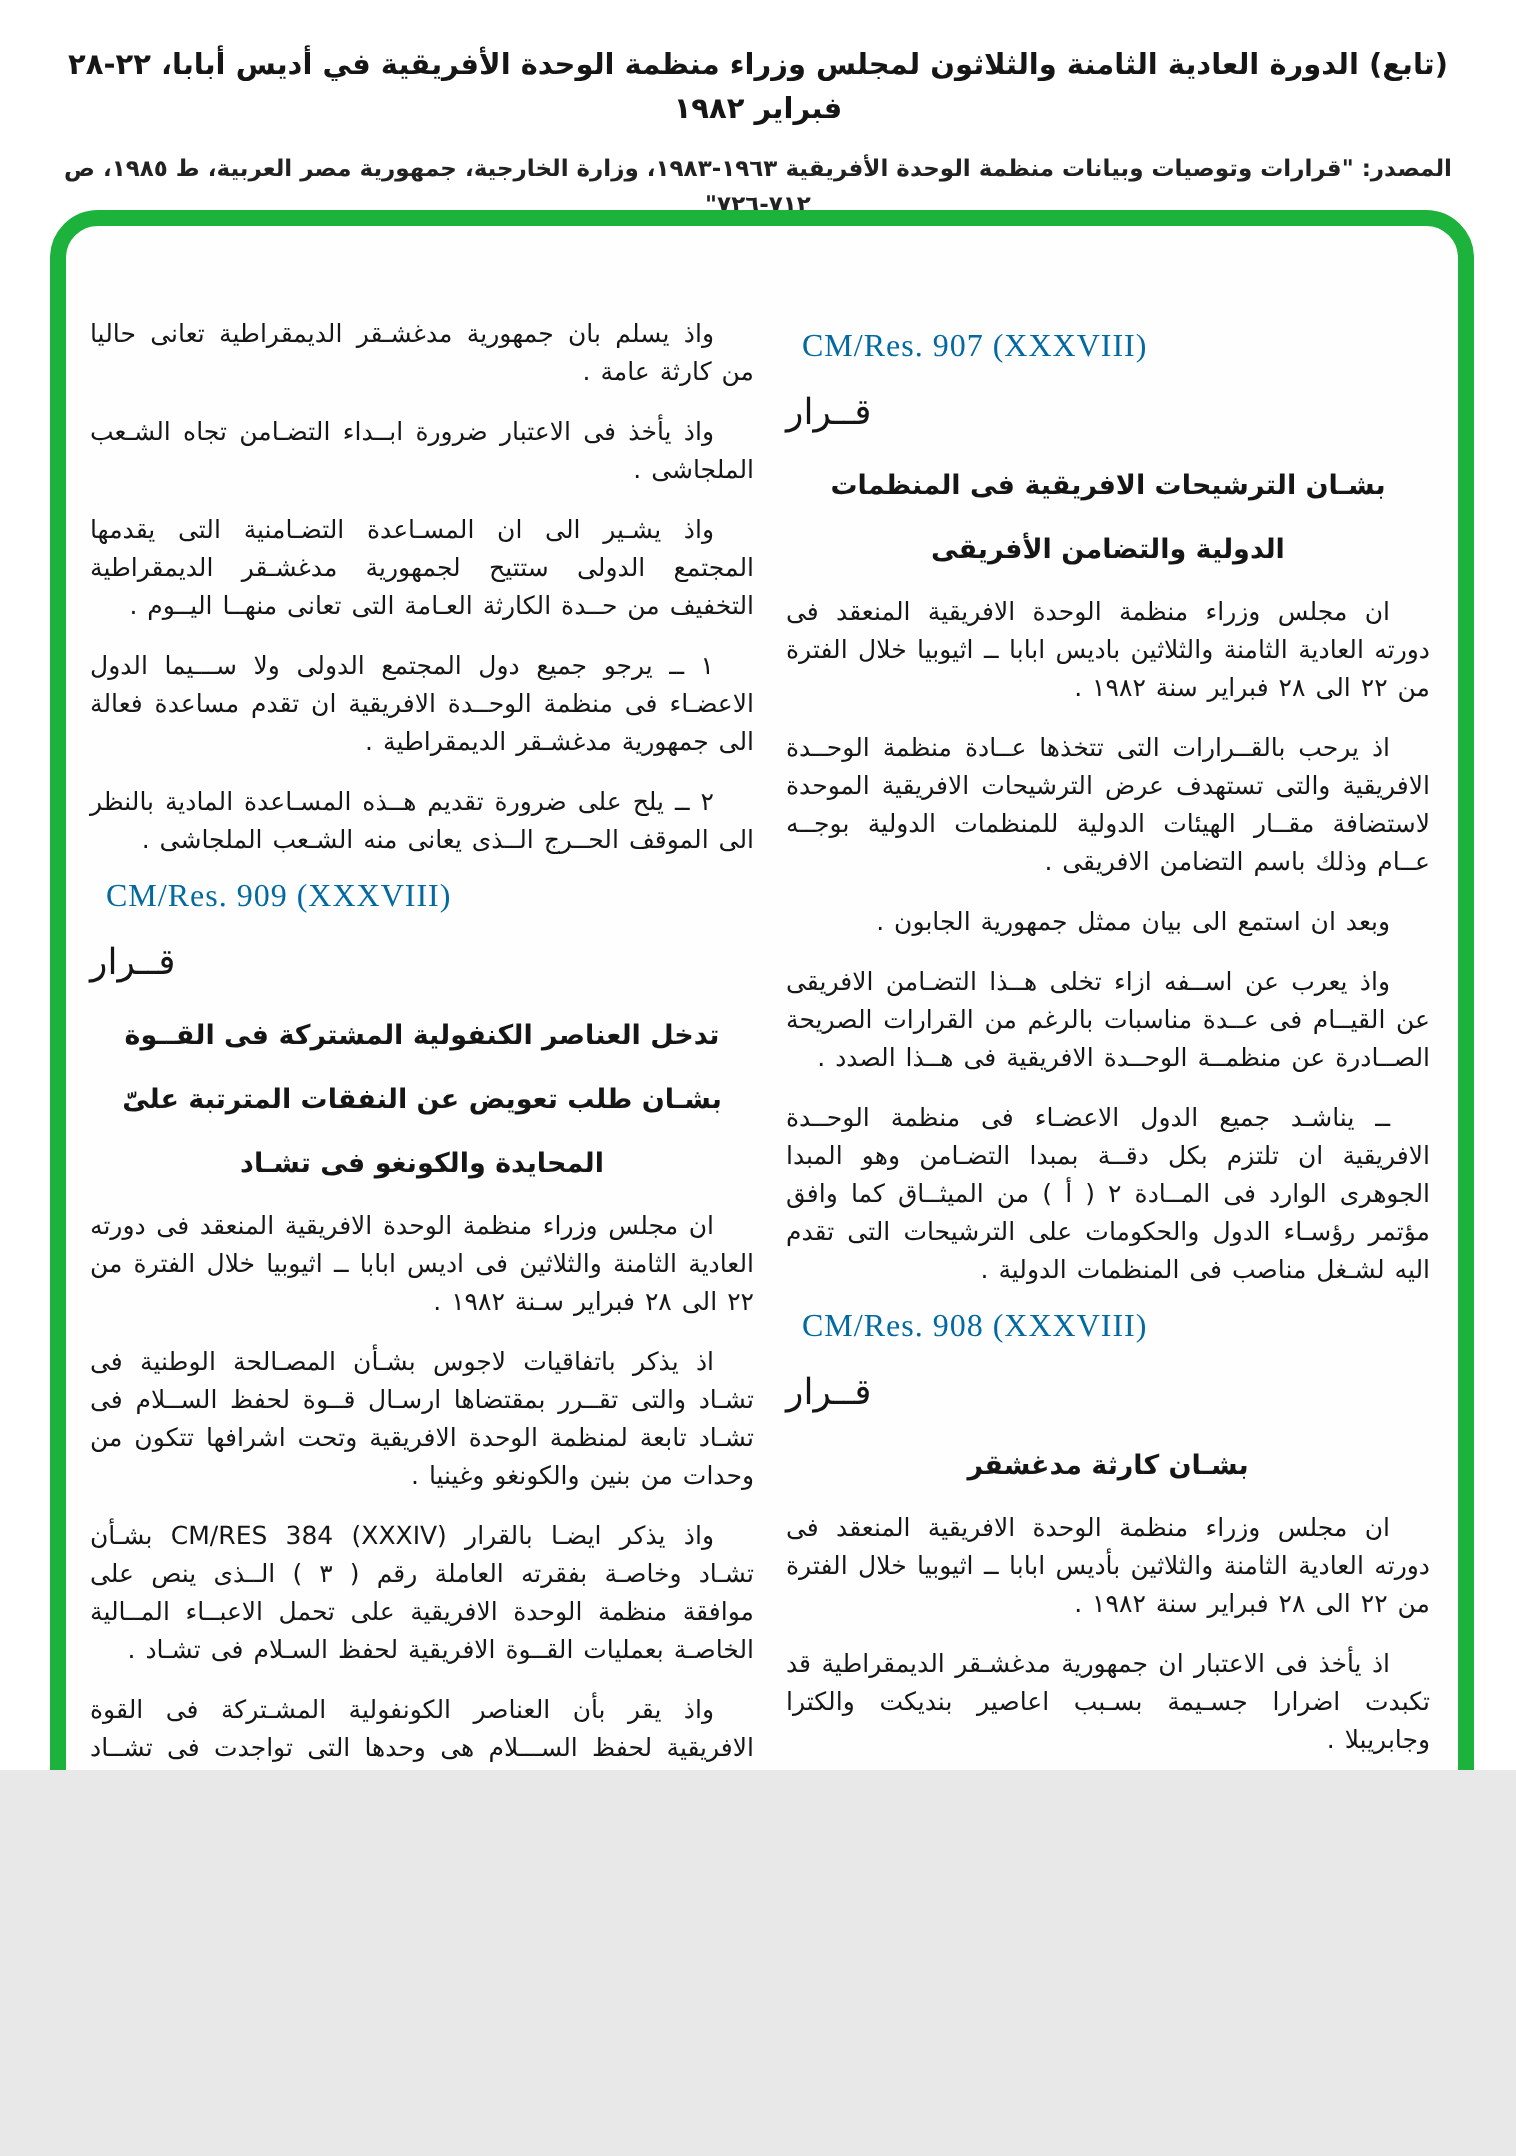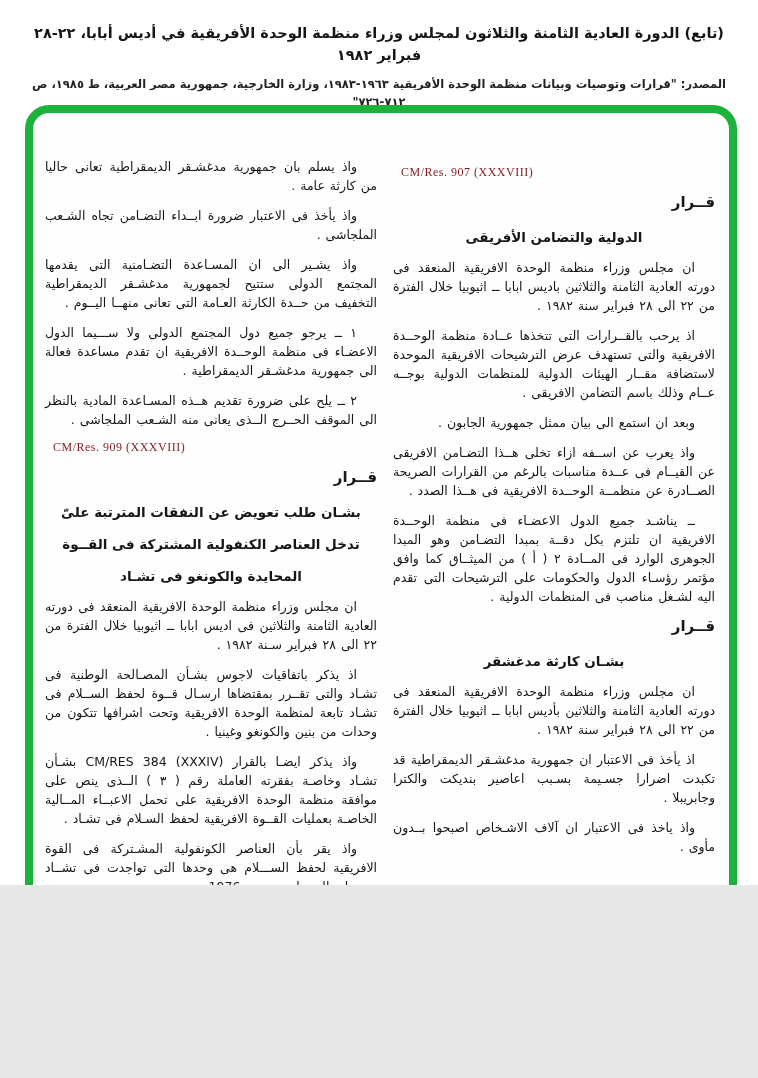--- a/index.html
+++ b/index.html
@@ -56,30 +56,30 @@
     text-align: justify;
     margin-top: 12px;
   }
   .col-left  { left: 12px;  width: 332px; padding-top: 14px; }
   .col-right { right: 14px; width: 322px; padding-top: 16px; }
 
   .blk-code {
     direction: ltr;
     text-align: left;
     font-family: "Liberation Serif", serif;
-    font-size: 12px;
+    font-size: 16px;
     letter-spacing: 0.5px;
-    color: #7f1d1d;
+    color: #0369a1;
     margin: 6px 0 13px 0;
     padding-left: 8px;
   }
   .blk-qarar {
-    font-weight: 700;
-    font-size: 15px;
-    text-align: right;
+    font-weight: 400;
+    font-size: 18px;
+    text-align: left;
     margin: 6px 0 15px 0;
   }
   .blk-title {
     font-weight: 700;
     font-size: 13.5px;
     text-align: center;
     line-height: 23px;
     margin: 0 0 9px 0;
   }
   .blk-para {
@@ -108,43 +108,45 @@
   <div class="page-header">
     <div class="hdr-line1">(تابع) الدورة العادية الثامنة والثلاثون لمجلس وزراء منظمة الوحدة الأفريقية في أديس أبابا، ٢٢-٢٨ فبراير ١٩٨٢</div>
     <div class="hdr-line2">المصدر: "قرارات وتوصيات وبيانات منظمة الوحدة الأفريقية ١٩٦٣-١٩٨٣، وزارة الخارجية، جمهورية مصر العربية، ط ١٩٨٥، ص ٧١٢-٧٢٦"</div>
   </div>
 
   <div class="green-frame" style="border-color: rgb(28, 178, 59);">
 
     <div class="col col-right">
       <div class="blk-code">CM/Res. 907  (XXXVIII)</div>
       <div class="blk-qarar">قــرار</div>
+      <div class="blk-title">بشـان الترشيحات الافريقية فى المنظمات</div>
       <div class="blk-title">الدولية والتضامن الأفريقى</div>
       <div class="blk-para">ان مجلس وزراء منظمة الوحدة الافريقية المنعقد فى دورته العادية الثامنة والثلاثين باديس ابابا ــ اثيوبيا خلال الفترة من ٢٢ الى ٢٨ فبراير سنة ١٩٨٢ .</div>
       <div class="blk-para">اذ يرحب بالقــرارات التى تتخذها عــادة منظمة الوحــدة الافريقية والتى تستهدف عرض الترشيحات الافريقية الموحدة لاستضافة مقــار الهيئات الدولية للمنظمات الدولية بوجــه عــام وذلك باسم التضامن الافريقى .</div>
       <div class="blk-para">وبعد ان استمع الى بيان ممثل جمهورية الجابون .</div>
       <div class="blk-para">واذ يعرب عن اســفه ازاء تخلى هــذا التضـامن الافريقى عن القيــام فى عــدة مناسبات بالرغم من القرارات الصريحة الصــادرة عن منظمــة الوحــدة الافريقية فى هــذا الصدد .</div>
       <div class="blk-para">ــ يناشـد جميع الدول الاعضـاء فى منظمة الوحــدة الافريقية ان تلتزم بكل دقــة بمبدا التضـامن وهو المبدا الجوهرى الوارد فى المــادة ٢ ( أ ) من الميثــاق كما وافق مؤتمر رؤسـاء الدول والحكومات على الترشيحات التى تقدم اليه لشـغل مناصب فى المنظمات الدولية .</div>
+      <div class="blk-code">CM/Res. 908  (XXXVIII)</div>
       <div class="blk-qarar">قــرار</div>
       <div class="blk-title">بشـان كارثة مدغشقر</div>
       <div class="blk-para">ان مجلس وزراء منظمة الوحدة الافريقية المنعقد فى دورته العادية الثامنة والثلاثين بأديس ابابا ــ اثيوبيا خلال الفترة من ٢٢ الى ٢٨ فبراير سنة ١٩٨٢ .</div>
       <div class="blk-para">اذ يأخذ فى الاعتبار ان جمهورية مدغشـقر الديمقراطية قد تكبدت اضرارا جسـيمة بسـبب اعاصير بنديكت والكترا وجابريبلا .</div>
       <div class="blk-para">واذ ياخذ فى الاعتبار ان آلاف الاشـخاص اصبحوا بــدون مأوى .</div>
     </div>
 
     <div class="col col-left">
       <div class="blk-para">واذ يسلم بان جمهورية مدغشـقر الديمقراطية تعانى حاليا من كارثة عامة .</div>
       <div class="blk-para">واذ يأخذ فى الاعتبار ضرورة ابــداء التضـامن تجاه الشـعب الملجاشى .</div>
       <div class="blk-para">واذ يشـير الى ان المسـاعدة التضـامنية التى يقدمها المجتمع الدولى ستتيح لجمهورية مدغشـقر الديمقراطية التخفيف من حــدة الكارثة العـامة التى تعانى منهــا اليــوم .</div>
       <div class="blk-para">١ ــ يرجو جميع دول المجتمع الدولى ولا ســـيما الدول الاعضـاء فى منظمة الوحــدة الافريقية ان تقدم مساعدة فعالة الى جمهورية مدغشـقر الديمقراطية .</div>
       <div class="blk-para">٢ ــ يلح على ضرورة تقديم هــذه المسـاعدة المادية بالنظر الى الموقف الحــرج الــذى يعانى منه الشـعب الملجاشى .</div>
       <div class="blk-code">CM/Res. 909  (XXXVIII)</div>
       <div class="blk-qarar">قــرار</div>
+      <div class="blk-title">تدخل العناصر الكنفولية المشتركة فى القــوة</div>
       <div class="blk-title">بشـان طلب تعويض عن النفقات المترتبة علىّ</div>
-      <div class="blk-title">تدخل العناصر الكنفولية المشتركة فى القــوة</div>
       <div class="blk-title">المحايدة والكونغو فى تشـاد</div>
       <div class="blk-para">ان مجلس وزراء منظمة الوحدة الافريقية المنعقد فى دورته العادية الثامنة والثلاثين فى اديس ابابا ــ اثيوبيا خلال الفترة من ٢٢ الى ٢٨ فبراير سـنة ١٩٨٢ .</div>
       <div class="blk-para">اذ يذكر باتفاقيات لاجوس بشـأن المصـالحة الوطنية فى تشـاد والتى تقــرر بمقتضاها ارسـال قــوة لحفظ الســلام فى تشـاد تابعة لمنظمة الوحدة الافريقية وتحت اشرافها تتكون من وحدات من بنين والكونغو وغينيا .</div>
       <div class="blk-para">واذ يذكر ايضـا بالقرار CM/RES 384 (XXXIV) بشـأن تشـاد وخاصـة بفقرته العاملة رقم ( ٣ ) الــذى ينص على موافقة منظمة الوحدة الافريقية على تحمل الاعبــاء المــالية الخاصـة بعمليات القــوة الافريقية لحفظ السـلام فى تشـاد .</div>
       <div class="blk-para">واذ يقر بأن العناصر الكونفولية المشـتركة فى القوة الافريقية لحفظ الســـلام هى وحدها التى تواجدت فى تشــاد من يناير الى مارس سـنة 1976 .</div>
       <div class="blk-para">وبعد ان اسـتمع الى بيان بنديكت خارجية جمهورية الكونغو الشـعبية .</div>
     </div>
 
   </div>
 

